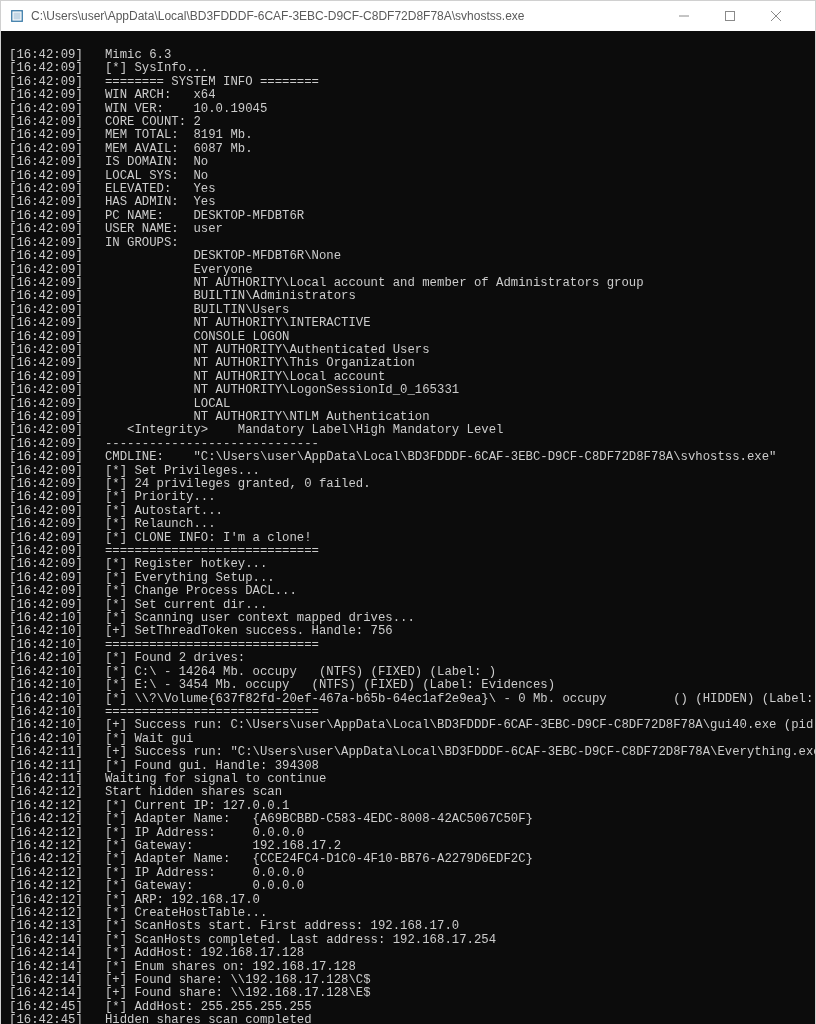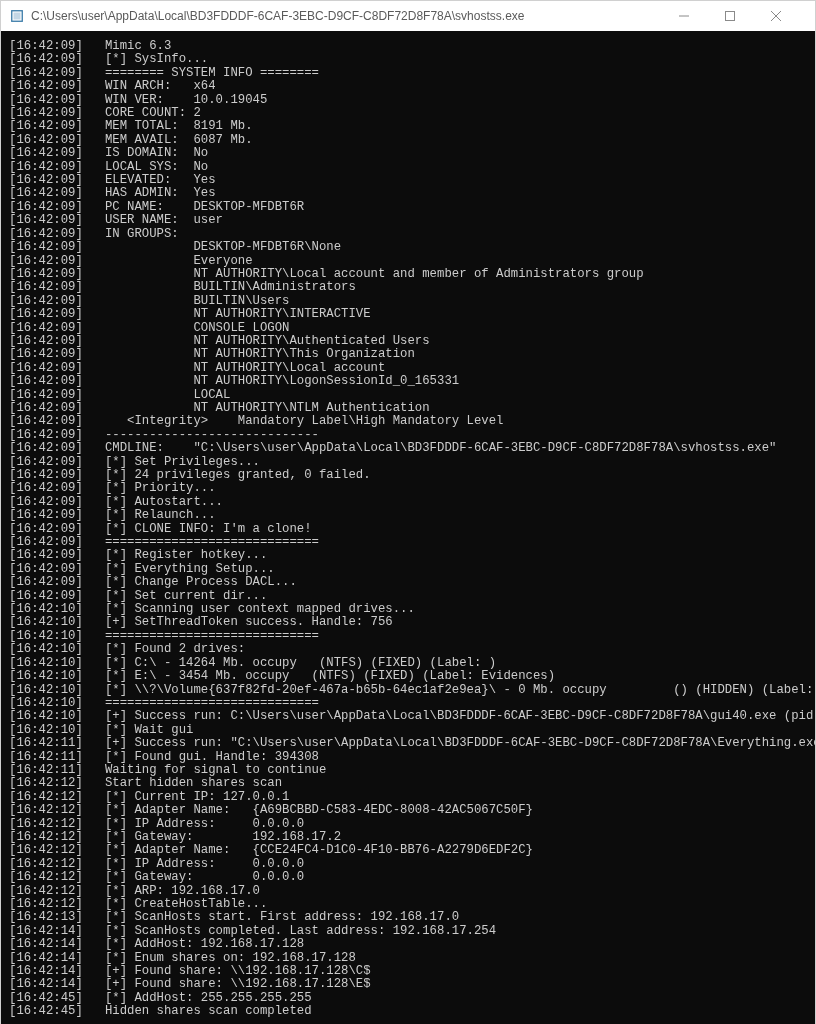--- a/index.html
+++ b/index.html
@@ -51,21 +51,21 @@
     color: #8a8a8a;
     font-size: 10px;
     font-family: "Segoe UI", sans-serif;
   }
   .console {
     background: #0c0c0c;
     color: #cccccc;
     font-family: Consolas, "Courier New", monospace;
     font-size: 12.3px;
     line-height: 13.4px;
-    padding: 9px 6px 6px 8px;
+    padding: 18px 6px 6px 8px;
     white-space: pre;
     width: 100%;
     height: 993px;
     overflow: hidden;
   }
   .row { white-space: pre; }
 </style>
 </head>
 <body>
 

